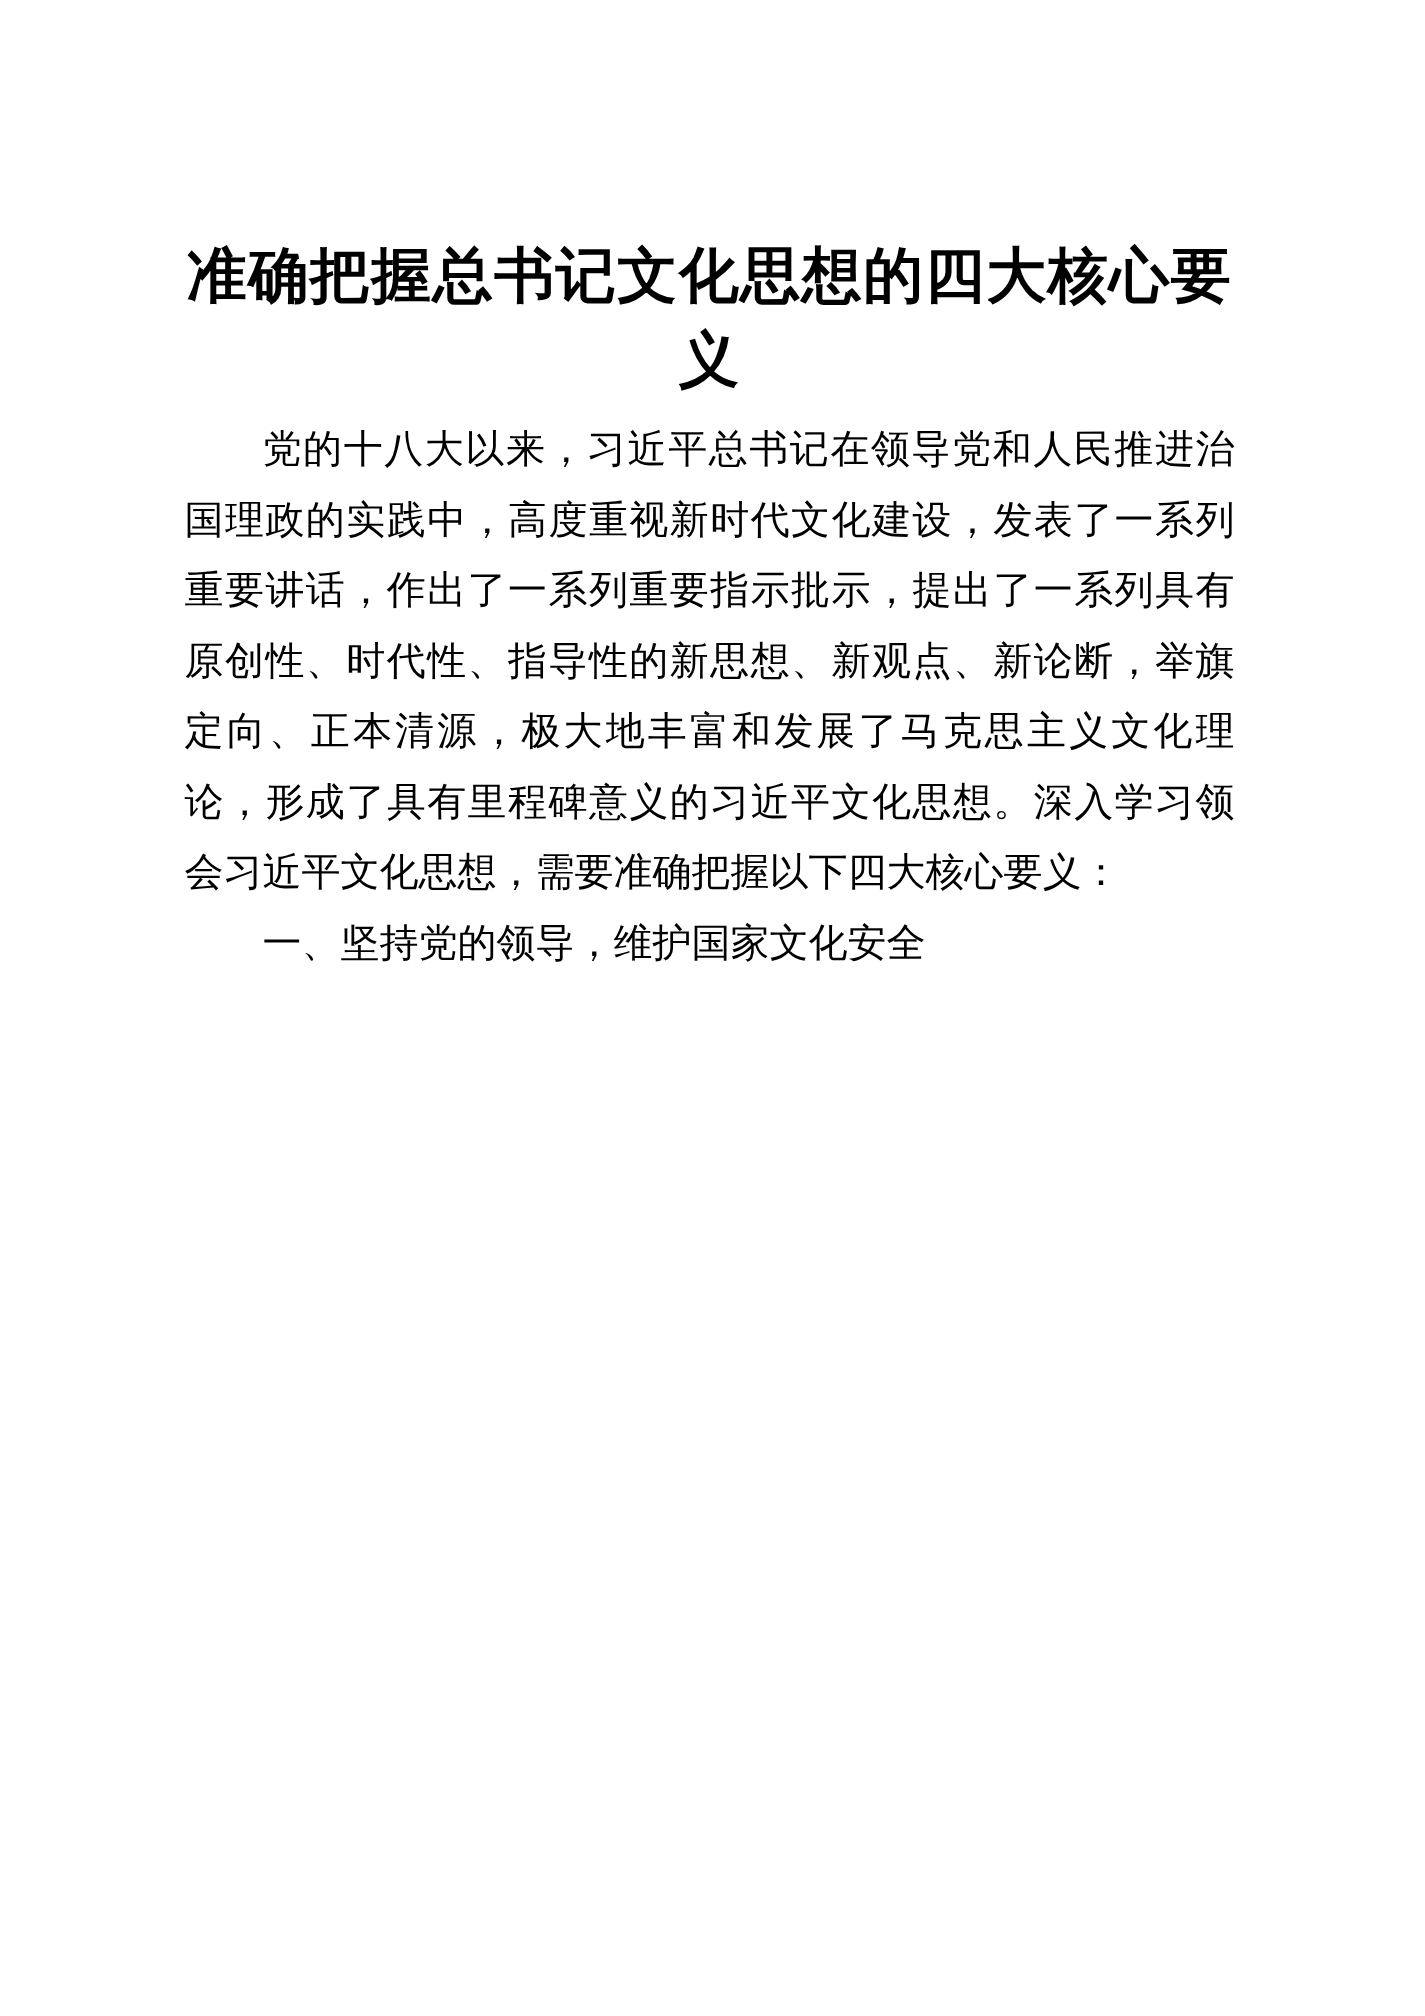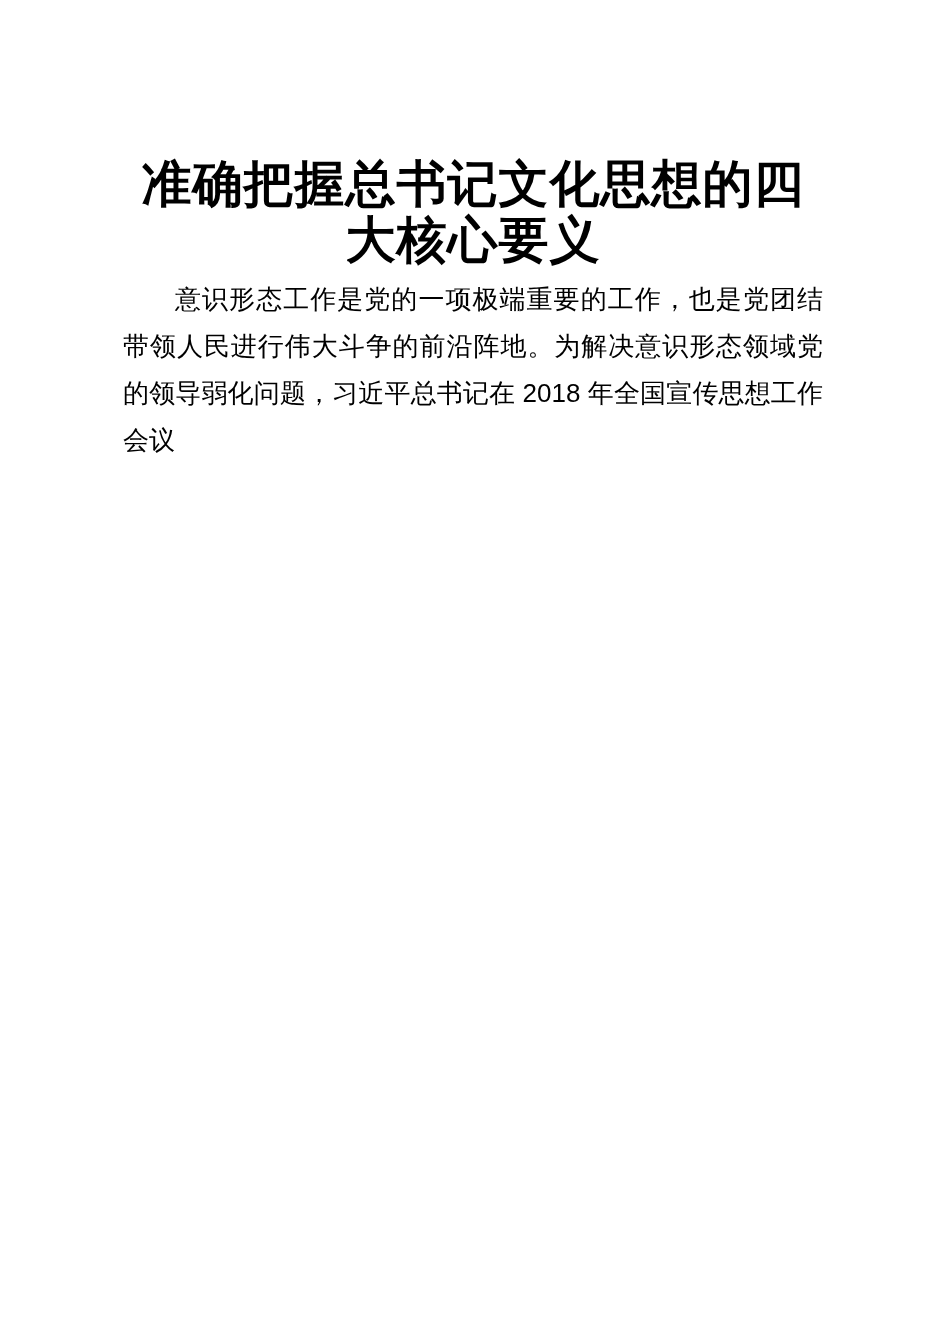--- a/index.html
+++ b/index.html
@@ -14,21 +14,21 @@
     margin: 0;
     background: #ffffff;
     box-sizing: border-box;
     padding: 156px 127px 0 123px;
     overflow: hidden;
     color: #000000;
   }
   .doc-title {
     font-family: "DejaVu Serif", "Liberation Serif", serif;
     font-weight: bold;
-    font-size: 50px;
+    font-size: 40px;
     line-height: 56px;
     text-align: center;
     letter-spacing: 1px;
     color: #000000;
     margin: 0 0 8px 0;
   }
   .doc-body {
     width: 700px;
   }
   .doc-paragraph, .doc-heading {
@@ -47,15 +47,16 @@
     
     font-weight: normal;
   }
 </style>
 </head>
 <body>
 
 <div class="page">
   <h1 class="doc-title">准确把握总书记文化思想的四大核心要义</h1>
   <div class="doc-body">
-      <p class="doc-paragraph">意识形态工作是党的一项极端重要的工作，也是党团结带领人民进行伟大斗争的前沿阵地。为解决意识形态领域党的领导弱化问题，习近平总书记在 2018 年全国宣传思想工作会议</p>
+      <p class="doc-paragraph">党的十八大以来，习近平总书记在领导党和人民推进治国理政的实践中，高度重视新时代文化建设，发表了一系列重要讲话，作出了一系列重要指示批示，提出了一系列具有原创性、时代性、指导性的新思想、新观点、新论断，举旗定向、正本清源，极大地丰富和发展了马克思主义文化理论，形成了具有里程碑意义的习近平文化思想。深入学习领会习近平文化思想，需要准确把握以下四大核心要义：</p>
+      <p class="doc-heading">一、坚持党的领导，维护国家文化安全</p>
     </div>
 </div>
 
 </body></html>

